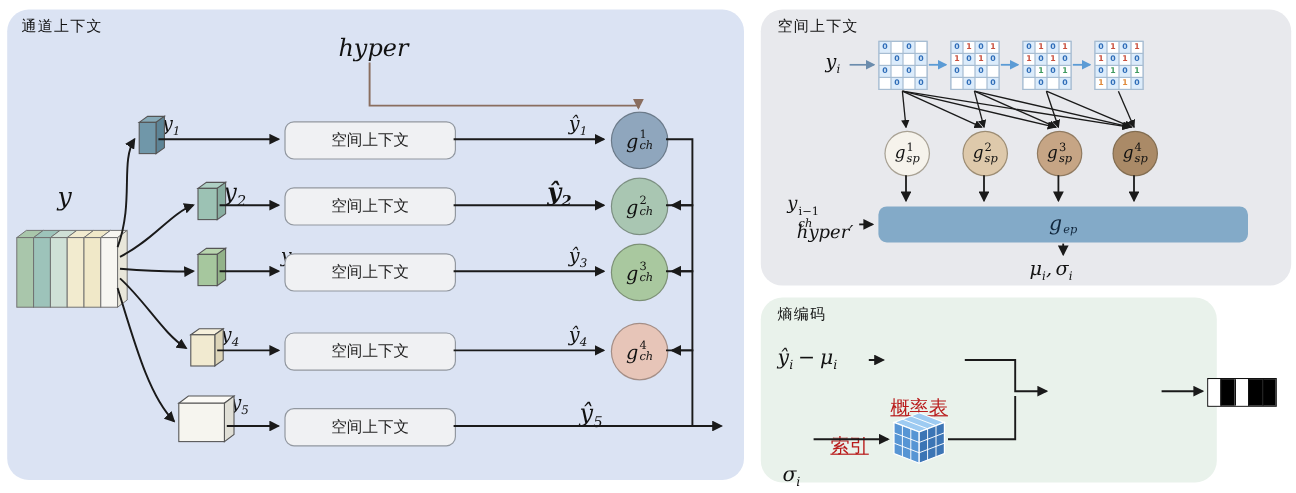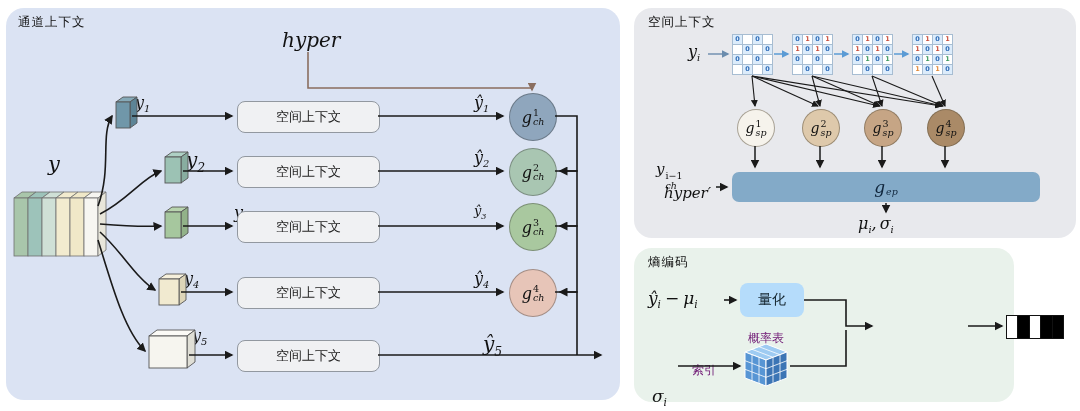--- a/index.html
+++ b/index.html
@@ -16,21 +16,21 @@
   .gcircle{position:absolute;left:509px;width:46px;height:46px;border-radius:50%;border:1px solid rgba(40,40,40,.35);display:flex;align-items:center;justify-content:center;font-size:16px;}
   .gspcircle{position:absolute;top:109px;width:36px;height:36px;border-radius:50%;border:1px solid rgba(90,80,60,.5);display:flex;align-items:center;justify-content:center;font-size:14px;}
   .dgrid{position:absolute;top:34px;display:grid;grid-template-columns:repeat(4,9px);grid-auto-rows:9px;gap:1px;background:#a7bdd2;border:1px solid #a7bdd2;}
   .gcell{display:flex;align-items:center;justify-content:center;font-size:6.5px;font-weight:bold;background:#fff;line-height:1;}
   .gcell.alt{background:#dcecfb;}
   .gep{position:absolute;left:732px;top:172px;width:308px;height:30px;background:#83aac8;border-radius:7px;display:flex;align-items:center;justify-content:center;color:#10263c;font-size:17px;}
   .cnbox{position:absolute;display:flex;align-items:center;justify-content:center;font-size:14px;color:#15262f;border-radius:8px;}
   .bs{position:absolute;left:1006px;top:315px;width:56px;height:22px;display:flex;border:1px solid #111;background:#fff;}
   .bs-cell{flex:1;}
   .bs-cell + .bs-cell{border-left:1px solid #111;}
-  .small-cn{position:absolute;font-size:12px;color:#701a75;}
+  .small-cn{position:absolute;font-size:16px;color:#b91c1c;text-decoration:underline;}
   svg.overlay{position:absolute;left:0;top:0;pointer-events:none;}
 </style>
 </head>
 <body>
 
 <div class="stage">
 
   <div class="panel" style="left:6px;top:8px;width:614px;height:392px;background:#dbe3f3;">
     <div class="ptitle" style="left:12px;top:6px;">通道上下文</div>
   </div>
@@ -55,22 +55,22 @@
       <span>空间上下文</span>
     </div>
   <div class="spbox" style="top:277px;">
       <span>空间上下文</span>
     </div>
   <div class="spbox" style="top:340px;">
       <span>空间上下文</span>
     </div>
 
   <div class="abs math" style="left:474px;top:93px;font-size:16px;"><span>ŷ</span><sub>1</sub></div>
-  <div class="abs math" style="left:474px;top:148px;font-size:16px;"><span>ŷ</span><sub>2</sub></div>
-  <div class="abs math" style="left:474px;top:203px;font-size:13px;"><span>ŷ</span><sub>3</sub></div>
+  <div class="abs math" style="left:456px;top:148px;font-size:20px;font-weight:bold;"><span>ŷ</span><sub>2</sub></div>
+  <div class="abs math" style="left:474px;top:203px;font-size:16px;"><span>ŷ</span><sub>3</sub></div>
   <div class="abs math" style="left:474px;top:269px;font-size:16px;"><span>ŷ</span><sub>4</sub></div>
   <div class="abs math" style="left:483px;top:332px;font-size:20px;"><span>ŷ</span><sub>5</sub></div>
 
   <div class="gcircle math" style="top:93px;background:#8fa6bd;">
       <span>g</span>
       <span class="stk">
         <span class="sp">1</span>
         <span class="sb">ch</span>
       </span>
     </div>
@@ -219,23 +219,20 @@
     </div>
 
   <div class="abs math" style="left:858px;top:214px;font-size:16px;font-style:italic;"><span>μ</span><sub>i</sub><span>,</span><span style="margin-left:3px;">σ</span><sub>i</sub></div>
 
   <div class="panel" style="left:634px;top:248px;width:380px;height:154px;background:#e9f2eb;">
     <div class="ptitle" style="left:14px;top:6px;">熵编码</div>
   </div>
 
   <div class="abs math" style="left:648px;top:288px;font-size:17px;"><span>ŷ</span><sub>i</sub><span style="margin:0 4px;">−</span><span>μ</span><sub>i</sub></div>
 
-  <div class="cnbox" style="left:740px;top:283px;width:64px;height:34px;background:#b5dcfb;">
-      <span>量化</span>
-    </div>
 
   <div class="abs math" style="left:652px;top:354px;font-size:17px;margin-top:32px;"><span>σ</span><sub>i</sub></div>
 
   <div class="small-cn" style="left:692px;top:362px;">索引</div>
 
   <div class="small-cn" style="left:742px;top:330px;width:48px;text-align:center;">概率表</div>
 
 
   <div class="bs">
       <div class="bs-cell" style="background: rgb(255, 255, 255);"></div>

